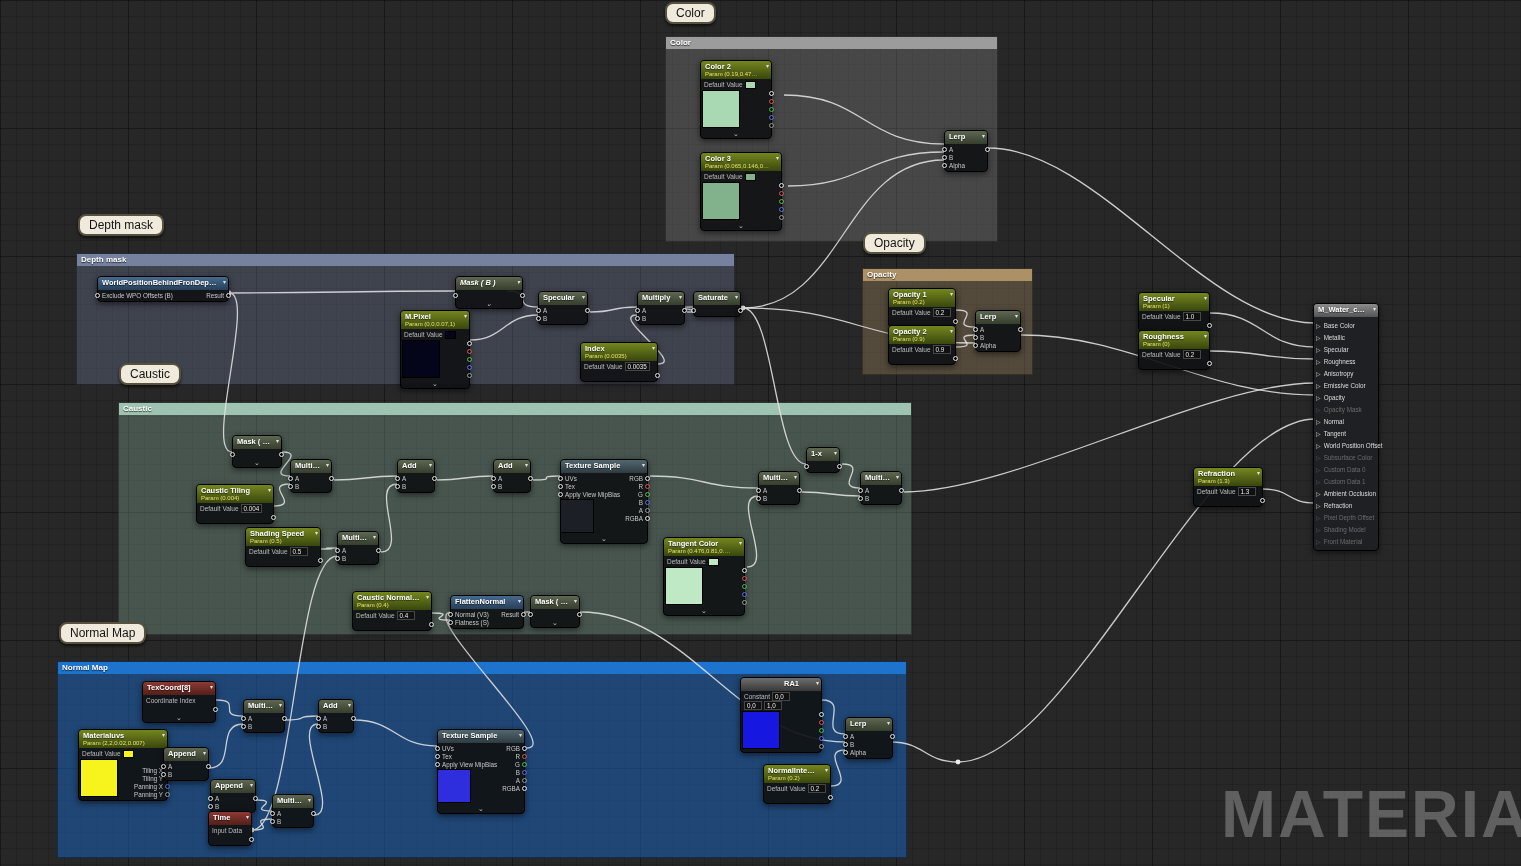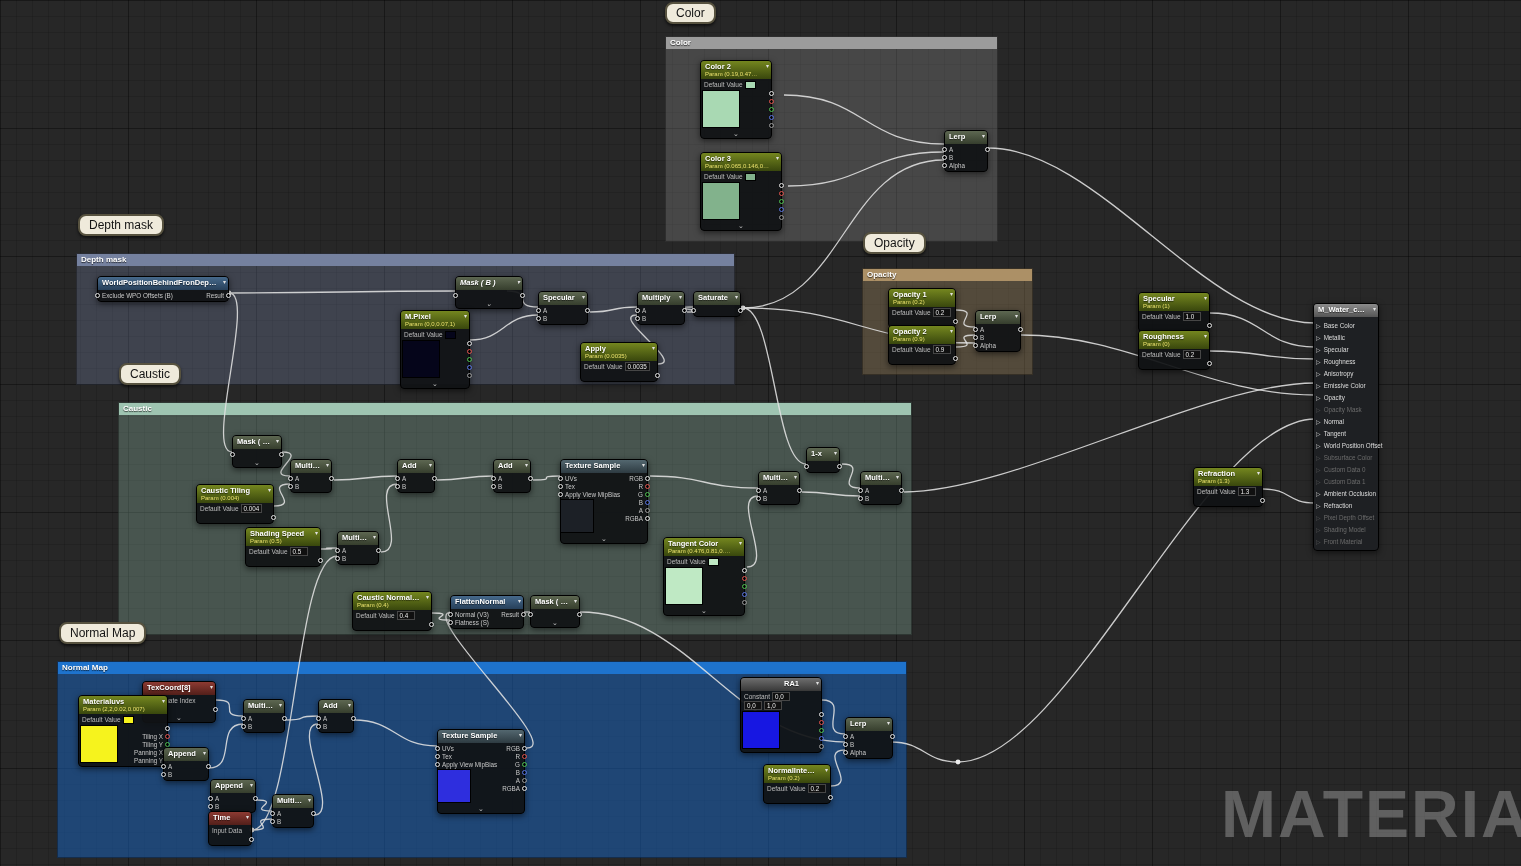--- a/index.html
+++ b/index.html
@@ -398,21 +398,21 @@
             <div class="col-out">
               <div class="pin-row out">
                 <span class="pin" style="border-color: rgb(228, 228, 228);"></span>
               </div>
             </div>
           </div>
         </div>
       </div>
       <div class="node" style="left: 580px; top: 342px; width: 78px;">
         <div class="node-header hdr-param">
-          <span class="node-title">Apply</span>
+          <span class="node-title">Index</span>
           <span class="node-sub">Param (0.0035)</span>
           <span class="chev">▾</span>
         </div>
         <div class="node-body">
           <div class="val-row">
             <span>Default Value</span>
             <span class="val-box">0.0035</span>
           </div>
           <div class="cols">
             <div class="col-in"></div>
@@ -969,21 +969,21 @@
             </div>
             <div class="col-mid"></div>
             <div class="col-out">
               <div class="pin-row out">
                 <span class="pin" style="border-color: rgb(228, 228, 228);"></span>
               </div>
             </div>
           </div>
         </div>
       </div>
-      <div class="node" style="left: 78px; top: 695px; width: 90px;">
+      <div class="node" style="left: 78px; top: 729px; width: 90px;">
         <div class="node-header hdr-param">
           <span class="node-title">Materialuvs</span>
           <span class="node-sub">Param (2,2,0.02,0.007)</span>
           <span class="chev">▾</span>
         </div>
         <div class="node-body">
           <div class="val-row">
             <span>Default Value</span>
             <span class="chipbox" style="background: rgb(246, 243, 29);"></span>
           </div>

